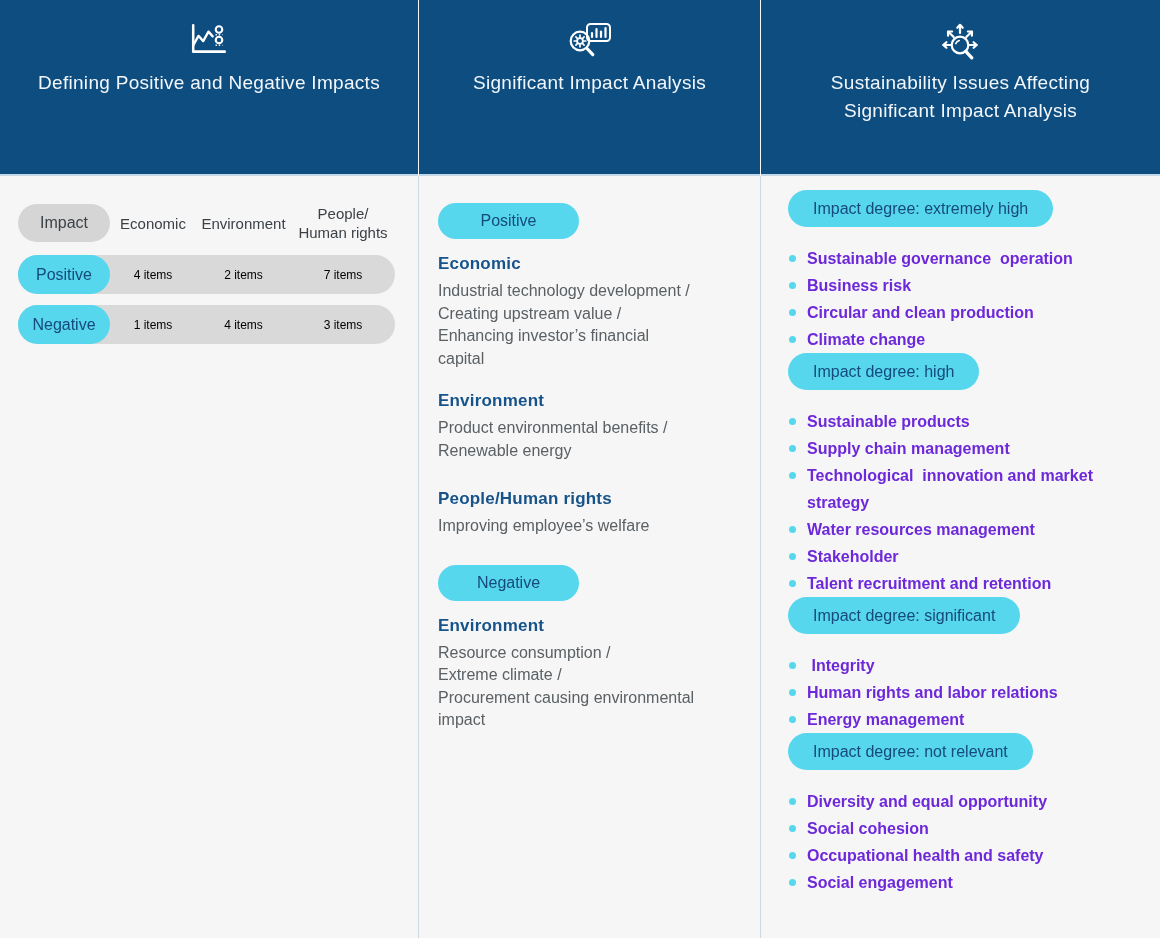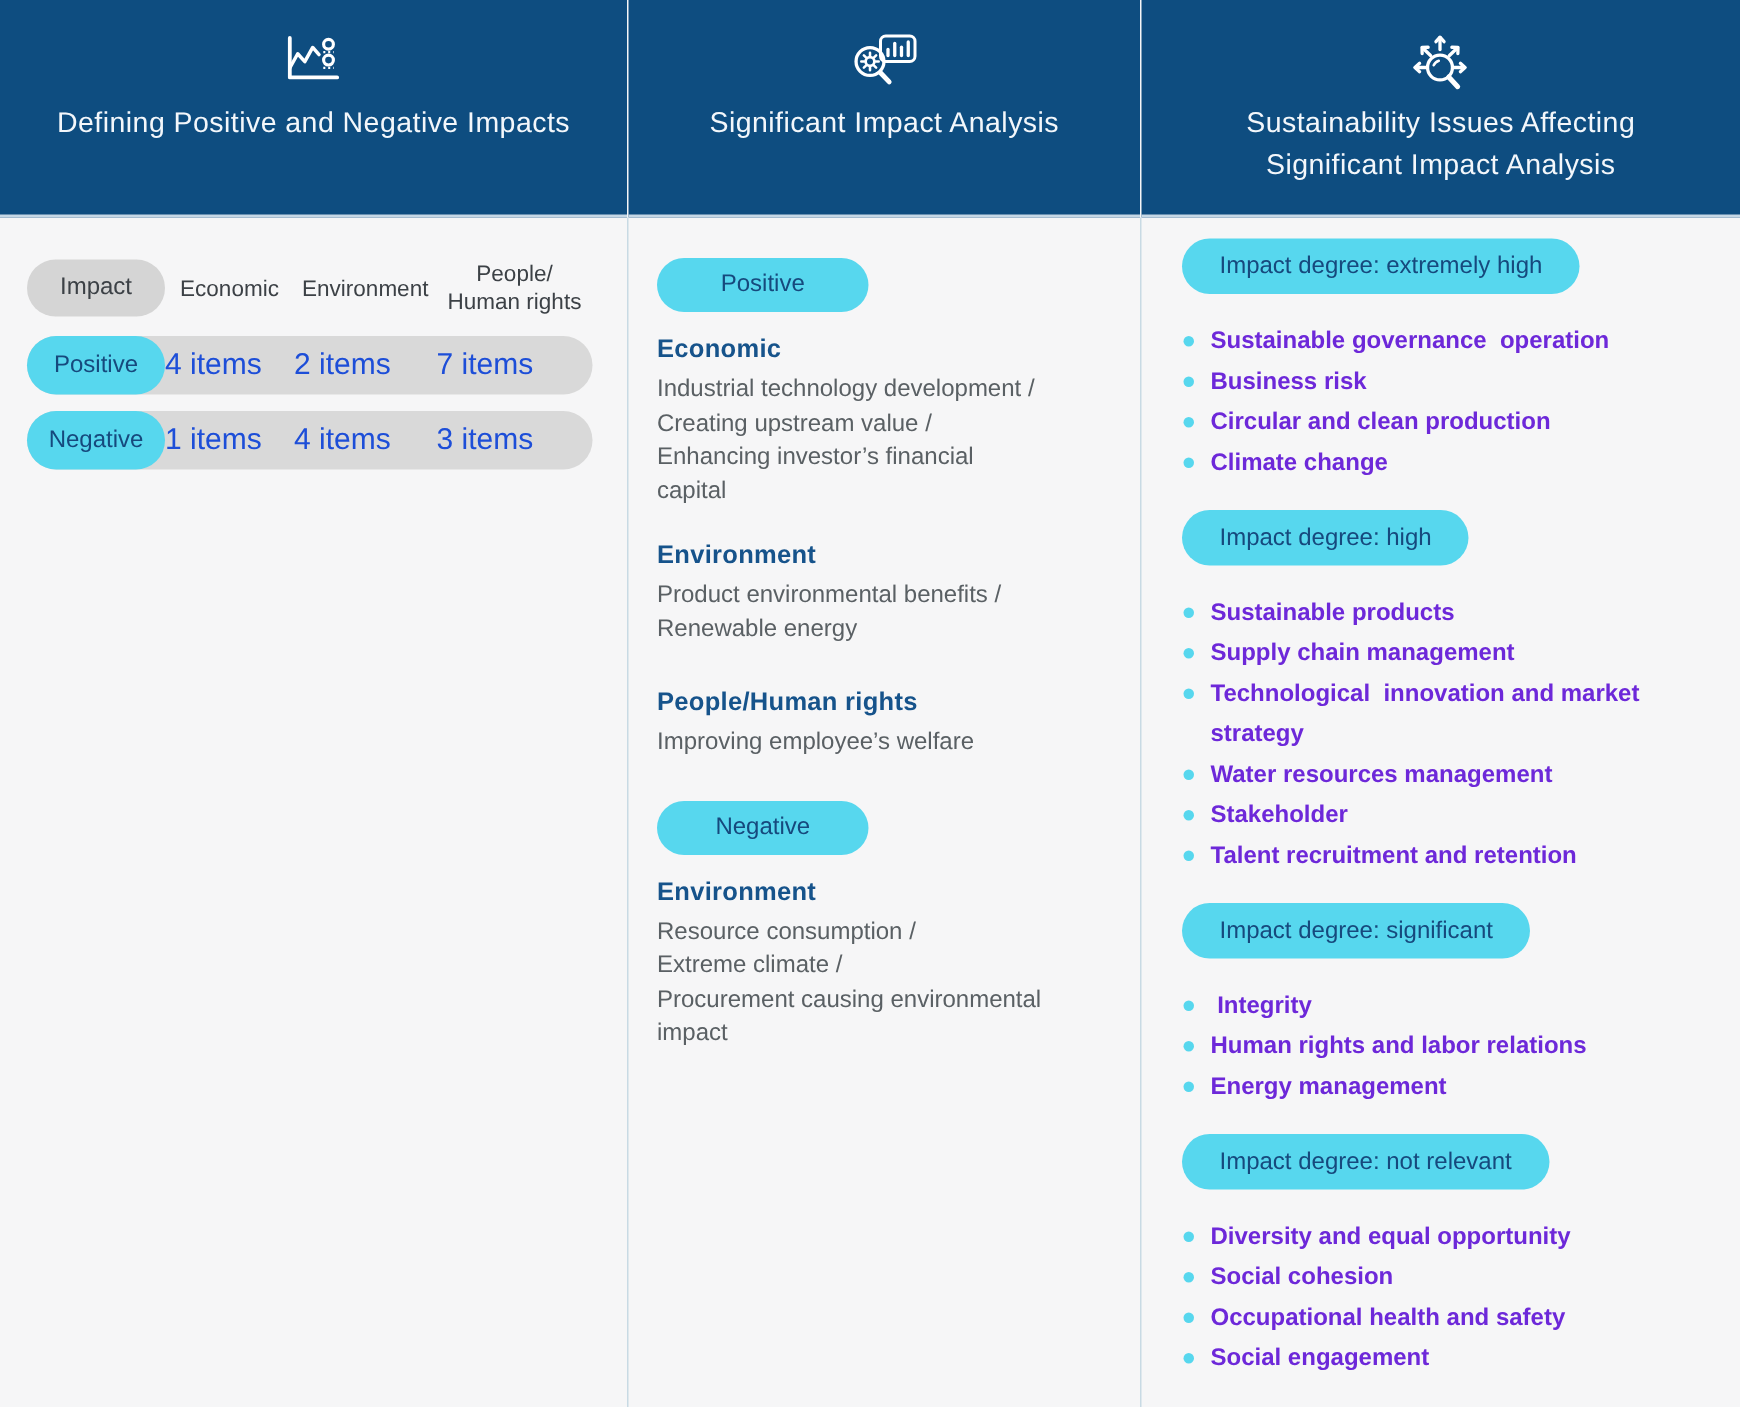--- a/index.html
+++ b/index.html
@@ -4,21 +4,21 @@
 <style>
   * { margin:0; padding:0; box-sizing:border-box; }
   html,body { background:#f6f6f7; }
   body { font-family:"Liberation Sans","DejaVu Sans",sans-serif; }
   .board { width:1160px; height:938px; background:#f6f6f7; overflow:hidden; }
   .grid { display:grid; grid-template-columns:418px 341px 399px; column-gap:1px; height:100%; }
   .col { display:flex; flex-direction:column; }
 
   
   .col-header {
-    height:145px; background:#0e4d80; color:#f3f7fb; text-align:center;
+    height:176px; background:#0e4d80; color:#f3f7fb; text-align:center;
     padding-top:21px; border-bottom:2px solid #c6d8e6;
   }
   .col-header .icon { display:block; height:44px; }
   .col-header h2 {
     font-size:19px; font-weight:500; line-height:28px; letter-spacing:.3px;
     padding:4px 34px 0; color:#f3f7fb;
   }
 
   
   .col-body { flex:1; }
@@ -32,21 +32,21 @@
   .t-colh { font-size:15px; line-height:19px; color:#3c4146; text-align:center; white-space:pre-wrap; }
   .impact-pill {
     background:#d5d5d5; height:38px; border-radius:19px; display:flex;
     align-items:center; justify-content:center; font-size:16px; color:#3c4146;
   }
   .t-row { background:#d9d9d9; height:39px; border-radius:19.5px; margin-bottom:11px; }
   .row-pill {
     background:#57d7ee; height:39px; border-radius:19.5px; display:flex;
     align-items:center; justify-content:center; font-size:16px; color:#16497d;
   }
-  .t-val { font-size:20px; color:#1d4ed8; }
+  .t-val { font-size:12px; color:#000000; text-align:center; }
 
   
   .mid-body { padding:27px 24px 0 19px; }
   .pill {
     background:#57d7ee; color:#16497d; font-size:16px;
     display:flex; align-items:center; justify-content:center;
     width:141px; height:36px; border-radius:18px;
   }
   .mid-body .pill { margin-bottom:15px; }
   .pill.neg { margin-top:27px; }
@@ -54,21 +54,21 @@
   .grp-h.big-gap { margin-top:27px; }
   .grp-p { color:#5a6064; font-size:16px; line-height:22.5px; white-space:pre-wrap; }
 
   
   .right-body { padding:14px 8px 0 27px; }
   .r-pill {
     background:#57d7ee; color:#16497d; font-size:16px;
     display:inline-flex; align-items:center; height:37px;
     padding:0 25px; border-radius:18.5px; margin-bottom:18px;
   }
-  .r-pill.mt { margin-top:18px; }
+  .r-pill.mt { }
   .blist { list-style:none; }
   .blist li { display:flex; align-items:flex-start; line-height:27px; }
   .dot { width:7px; height:7px; border-radius:50%; background:#57d7ee; flex:0 0 7px; margin:10px 11px 0 1px; }
   .li-text { font-size:16px; color:#6d28d9; white-space:pre-wrap;font-weight:bold; }
 </style>
 </head>
 <body>
 
 <div class="board">
   <div class="grid">

